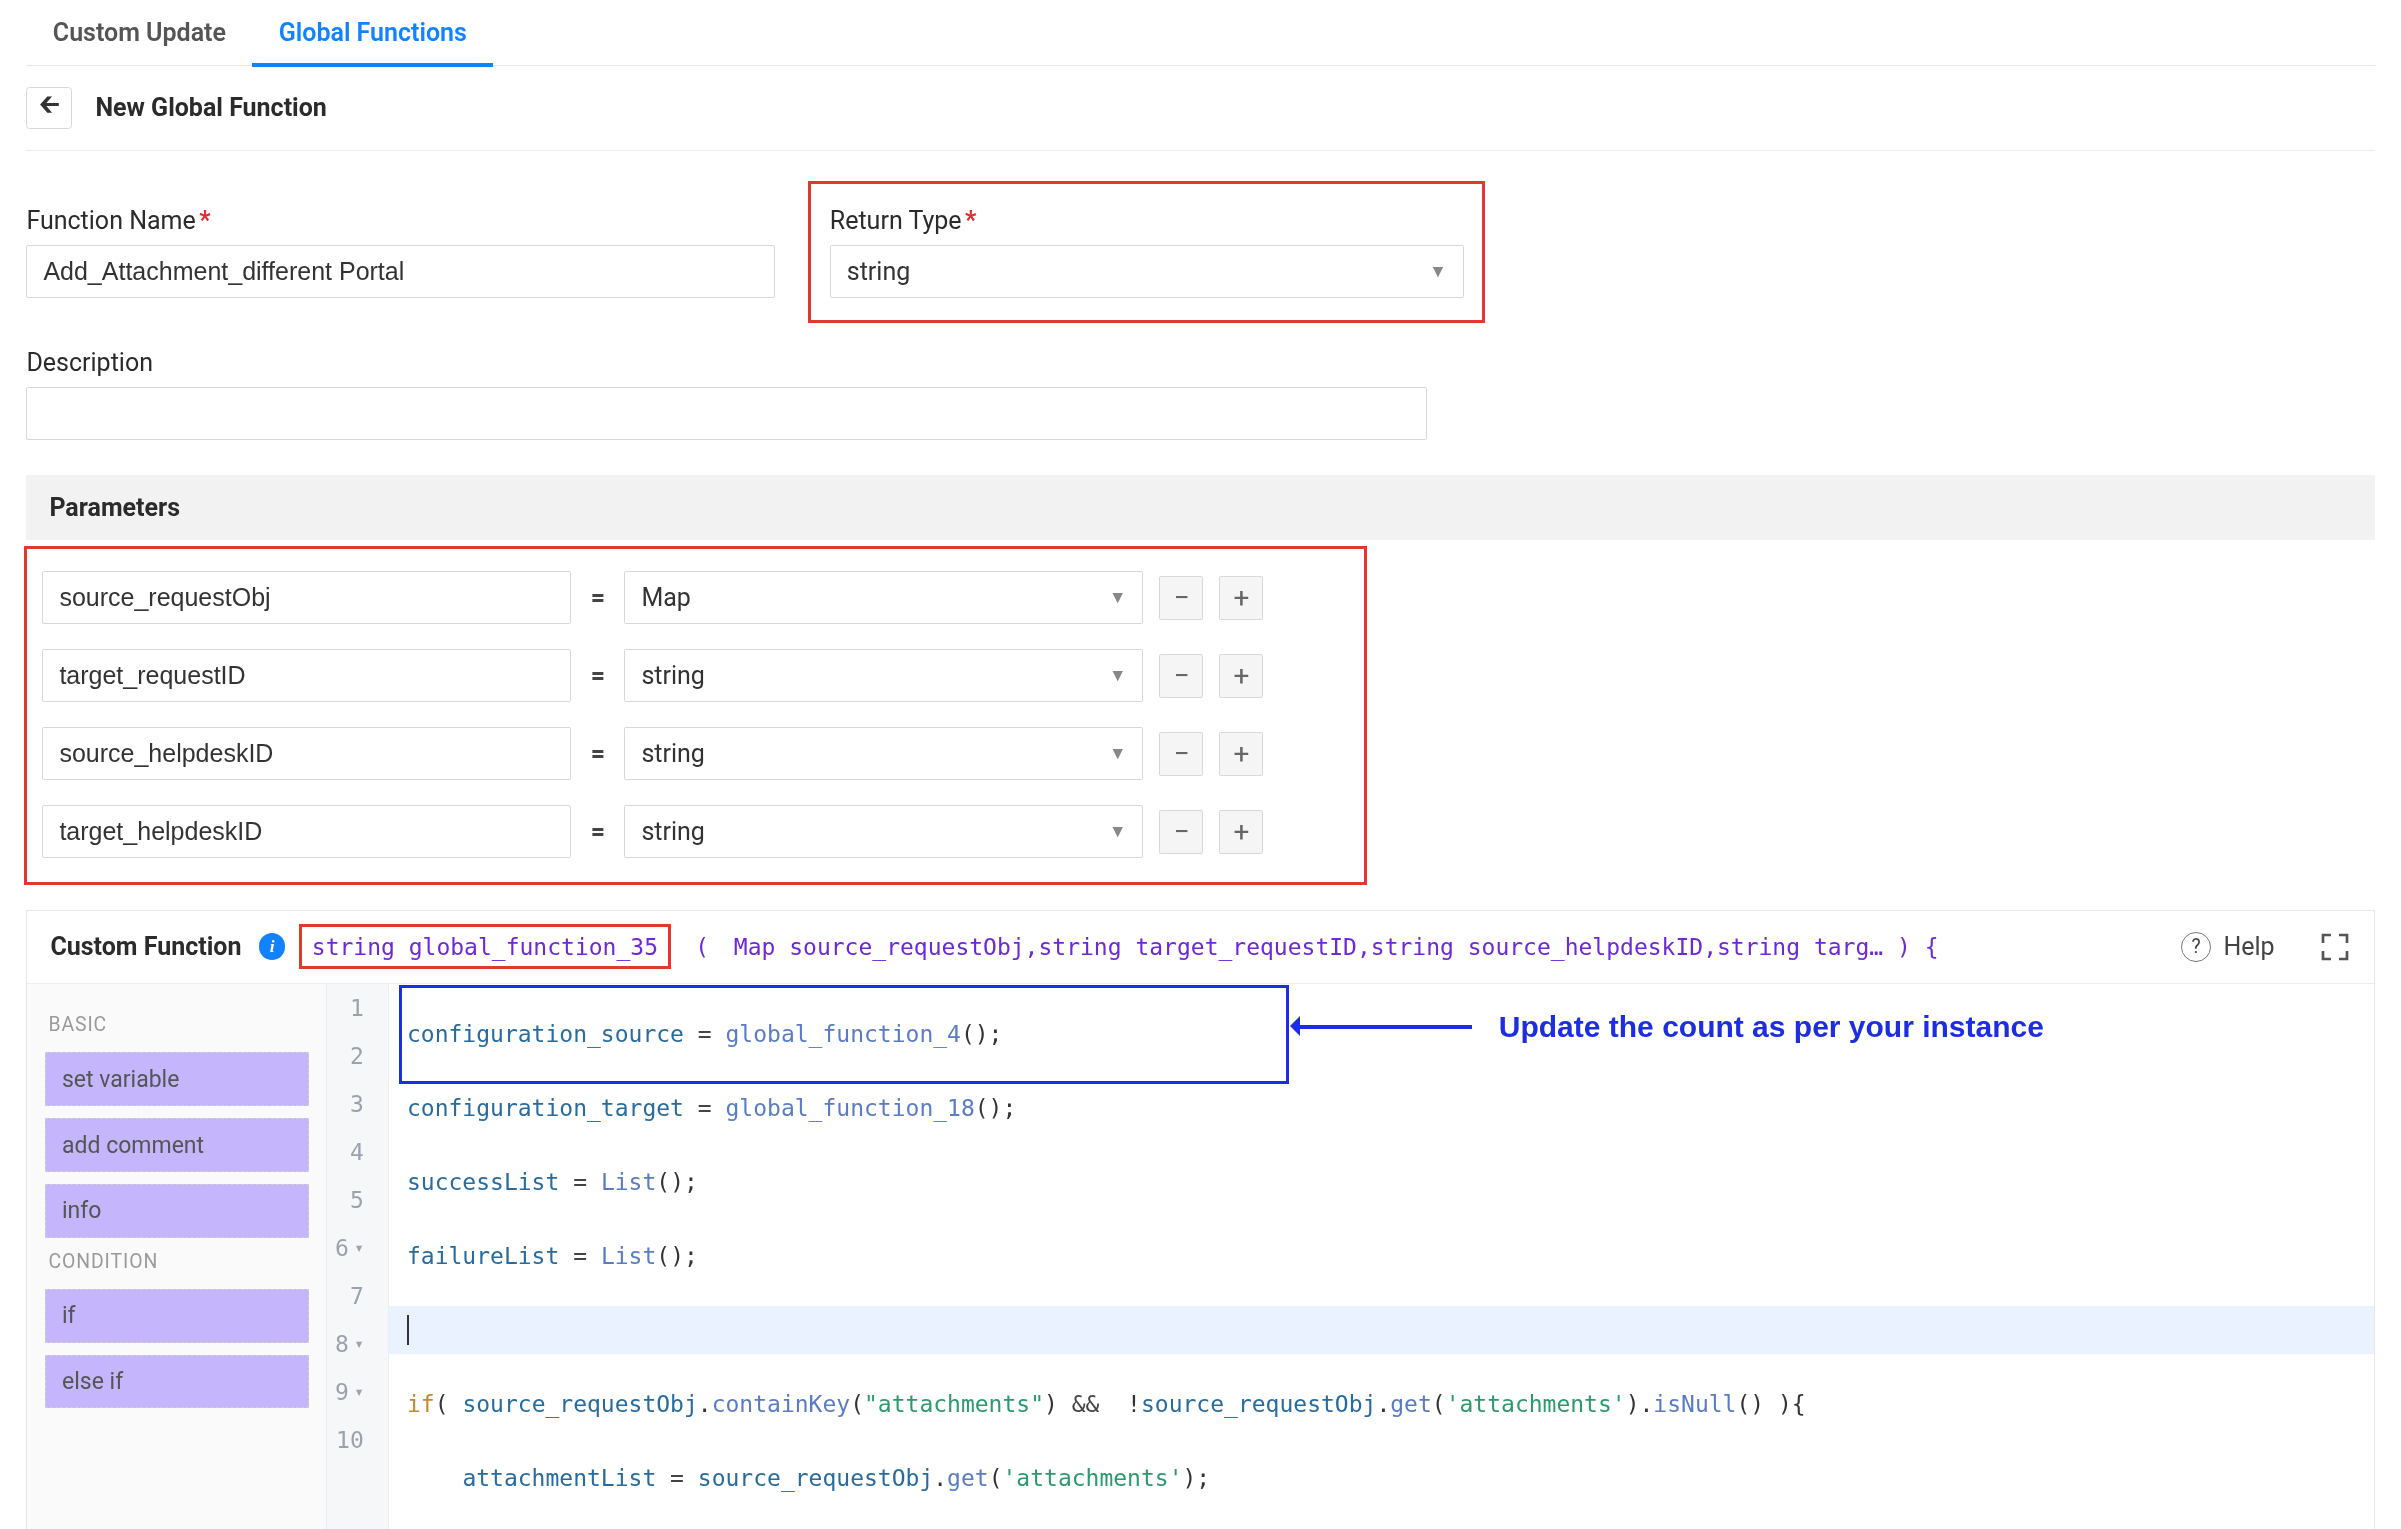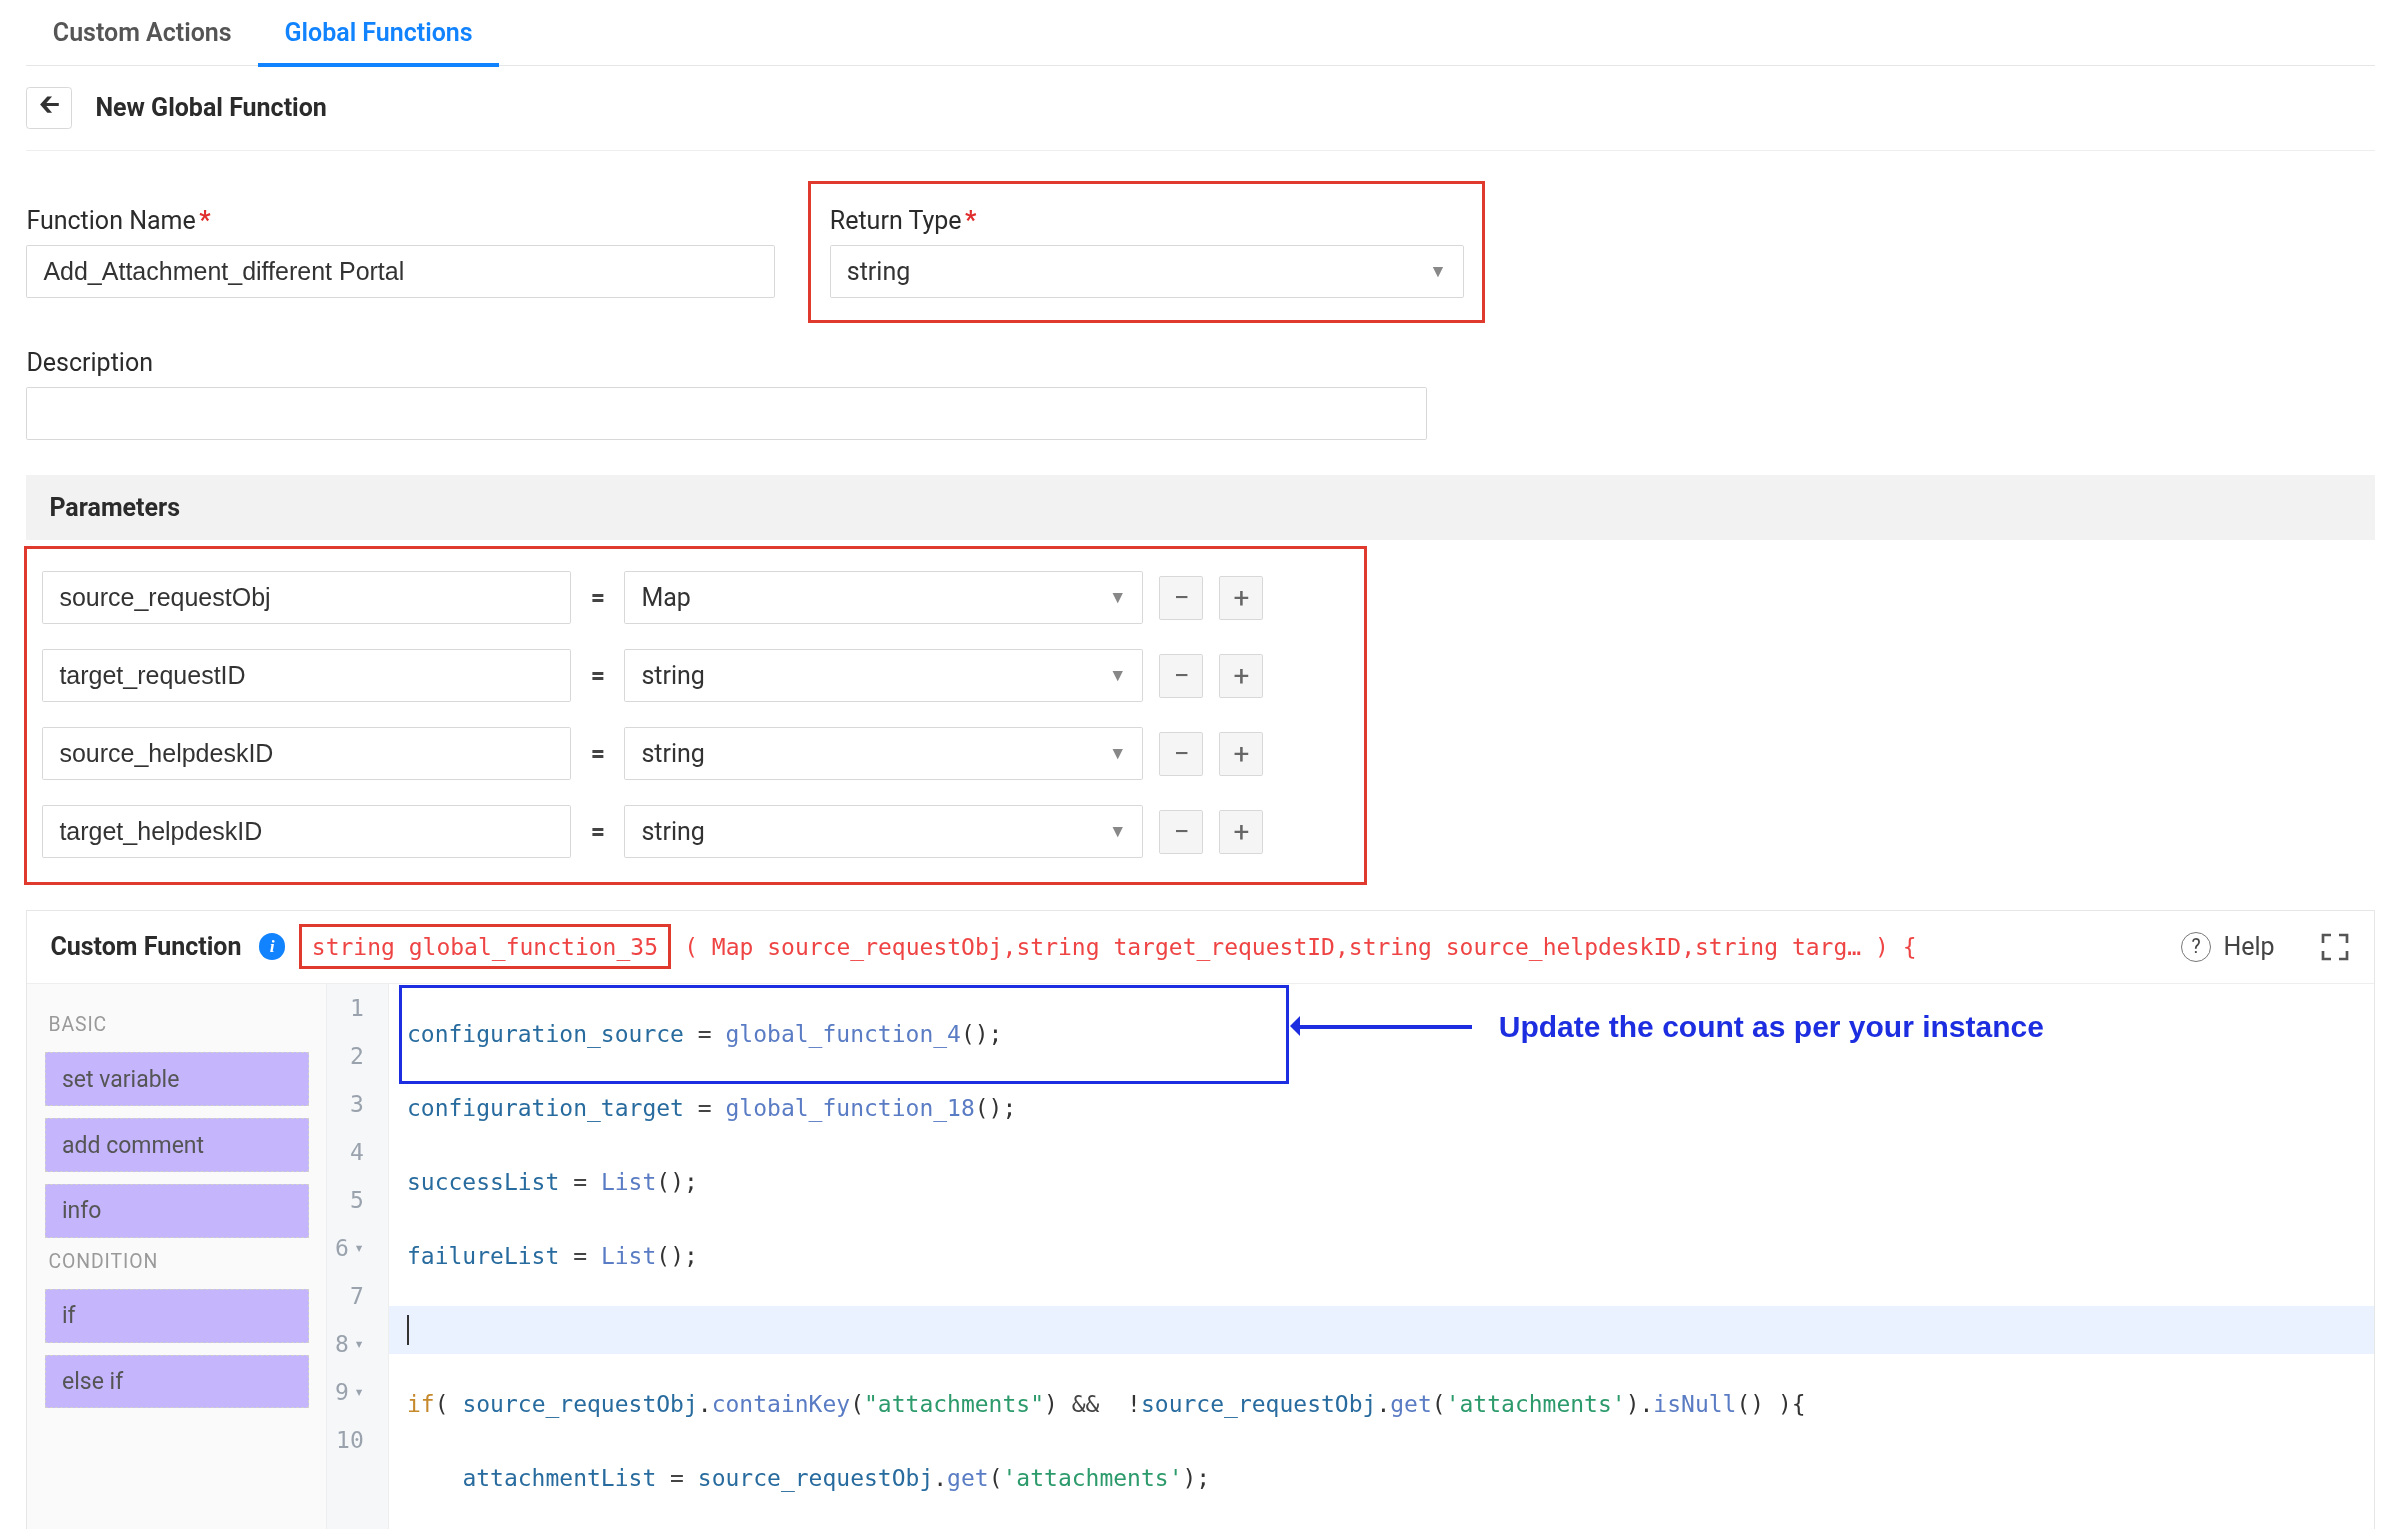--- a/index.html
+++ b/index.html
@@ -83,21 +83,21 @@
   
   .editor-block{margin-top:26.4px;border:0.9px solid #e6e6e6;}
   .editor-head{
     display:flex;align-items:center;gap:17.6px;padding:17.6px 23px;border-bottom:0.9px solid #eee;position:relative;
   }
   .cf-title{font-weight:700;}
   .info-icon{
     width:26.4px;height:26.4px;border-radius:50%;background:var(--blue);color:#fff;font-weight:900;
     display:inline-flex;align-items:center;justify-content:center;font-size:17.6px;font-style:italic;font-family:Georgia,serif;
   }
-  .sig{font-family:Menlo,Consolas,monospace;font-size:23px;color:#ef4444;display:flex;align-items:center;gap:0;justify-content:space-between;}
+  .sig{font-family:Menlo,Consolas,monospace;font-size:23px;color:#6d28d9;display:flex;align-items:center;gap:11px;justify-content:space-between;}
   .sig .fnname-box{
     outline:3.5px solid var(--annot-red);outline-offset:1.8px;padding:5.3px 8.8px;margin-right:3.5px;
   }
   .help{margin-left:auto;display:flex;align-items:center;gap:12.3px;color:#444;cursor:pointer;}
   .help .q{width:30px;height:30px;border:1.8px solid #777;border-radius:50%;display:inline-flex;align-items:center;justify-content:center;font-size:19.4px;}
   .expand{width:32px;height:32px;color:#555;cursor:pointer;margin-left:26.4px;}
 
   .editor-body{display:flex;min-height:493px;}
   .sidebar{
     width:300px;border-right:0.9px solid #eee;background:#fafafa;padding:21px 17.6px;font-size:21px;
@@ -141,21 +141,21 @@
   .annot-text{color:var(--annot-blue);font-family:-apple-system,Arial,sans-serif;font-weight:700;font-size:30px;white-space:nowrap;}
 
   .cursor{display:inline-block;width:1.8px;height:30px;background:#333;vertical-align:middle;}
 </style>
 </head>
 <body>
 
 <div class="page">
 
   <div class="tabs">
-    <div class="tab">Custom Actions</div>
+    <div class="tab">Custom Update</div>
     <div class="tab active">Global Functions</div>
   </div>
 
   <div class="header-row">
     <div class="back-btn">
       <span>🡰</span>
     </div>
     <div class="page-title">New Global Function</div>
   </div>
 

